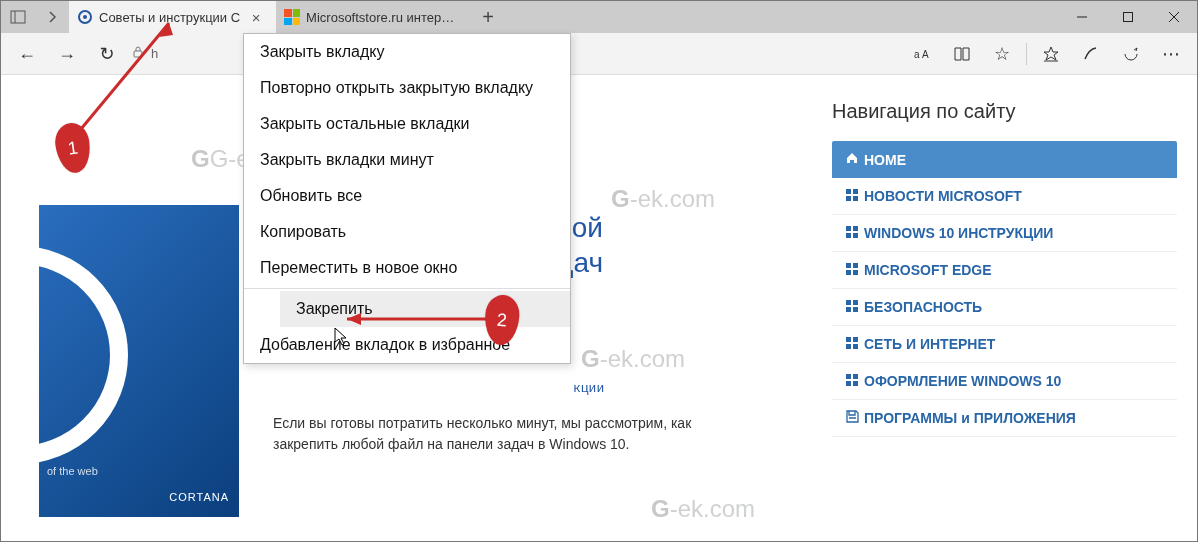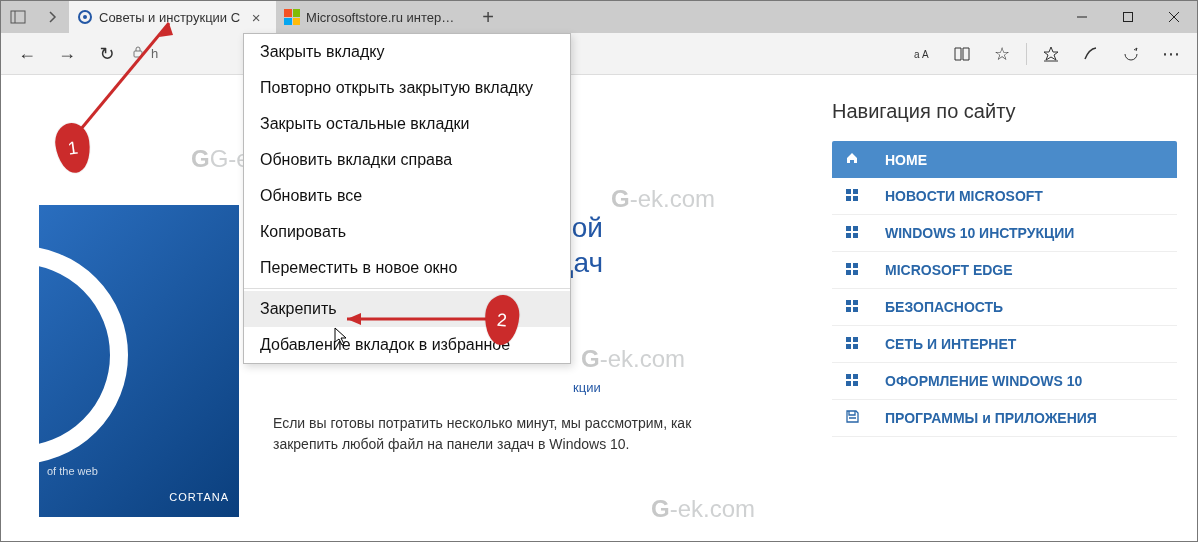--- a/index.html
+++ b/index.html
@@ -70,36 +70,36 @@
   .crumbs span { color:#2357a5; }
   .para {
     position:absolute; left:272px; top:338px; width:460px; color:#333; font-size:14px; line-height:1.5;
   }
   
   .sidebar {
     position:absolute; right:20px; top:25px; width:345px;
   }
   .sidebar h3 { font-weight:400; font-size:20px; color:#333; margin-bottom:18px; text-align:left;}
   .nav-item {
-    display:flex; align-items:center; gap:25px;
+    display:flex; align-items:center; gap:4px;
     padding:10px 12px; border-bottom:1px solid #eee;
     color:#2966a8; font-size:14px; font-weight:600;
   }
   .nav-item.active { background:#4a8bca; color:#fff; border-bottom:none; border-radius:2px 2px 0 0;}
   .nav-item .nico { font-size:13px; width:16px; display:inline-block; text-align:center;}
   
   .context-menu {
     position:absolute; left:242px; top:32px; width:328px; background:#fff;
     border:1px solid #bbb; box-shadow: 2px 3px 8px rgba(0,0,0,.15);
     z-index:100;
   }
   .context-menu .mi {
     padding:9px 16px; font-size:16px; color:#111; background:#fff;
   }
-  .context-menu .mi.highlight { background:#ededed;}
+  .context-menu .mi.highlight { background:#ededed;margin-left:36px;}
   .context-menu .sep { height:1px; background:#ddd; margin:2px 0;}
   
   .wmark {
     position:absolute; color:#cfd1d2; font-size:24px; font-family:Arial,sans-serif; font-weight:400; pointer-events:none;
     z-index:1;
   }
   .wmark .glogo { color:#c7c8c8; font-weight:bold; }
   
   .badge {
     position:absolute; width:34px; height:50px;
@@ -246,21 +246,21 @@
       <div class="imgtxt1">of the web</div>
       <div class="imgtxt2">CORTANA</div>
     </div>
 
     <div class="heading">
       <div style="text-align:right; padding-right:90px;"><span>обой</span></div>
       <div style="text-align:right; padding-right:90px;"><span>задач</span></div>
     </div>
 
     <div class="crumbs">
-      <span style="padding-left:300px;">кции</span>
+      <span style="padding-left:300px;font-family:Liberation Mono, monospace;">кции</span>
     </div>
 
     <div class="para">Если вы готовы потратить несколько минут, мы рассмотрим, как закрепить любой файл на панели задач в Windows 10.</div>
 
     <div class="sidebar">
       <h3>Навигация по сайту</h3>
       <div id="navlist">
           <div class="nav-item active">
             <span class="nico"><svg width="14" height="14" viewBox="0 0 14 14">
                 <path d="M2 7 L7 2 L12 7 V12 H9 V9 H5 V12 H2 Z" fill="currentColor"></path>
@@ -328,21 +328,21 @@
             <span>ПРОГРАММЫ и ПРИЛОЖЕНИЯ</span>
           </div>
         </div>
     </div>
   </div>
 
   <div class="context-menu" id="ctxmenu">
       <div class="mi">Закрыть вкладку</div>
       <div class="mi">Повторно открыть закрытую вкладку</div>
       <div class="mi">Закрыть остальные вкладки</div>
-      <div class="mi">Обновить вкладки справа</div>
+      <div class="mi">Закрыть вкладки минут</div>
       <div class="mi">Обновить все</div>
       <div class="mi">Копировать</div>
       <div class="mi">Переместить в новое окно</div>
       <div class="sep"></div>
       <div class="mi highlight">Закрепить</div>
       <div class="mi">Добавление вкладок в избранное</div>
     </div>
 
   <div class="badge" style="left:55px; top:122px;">
       <span>1</span>

